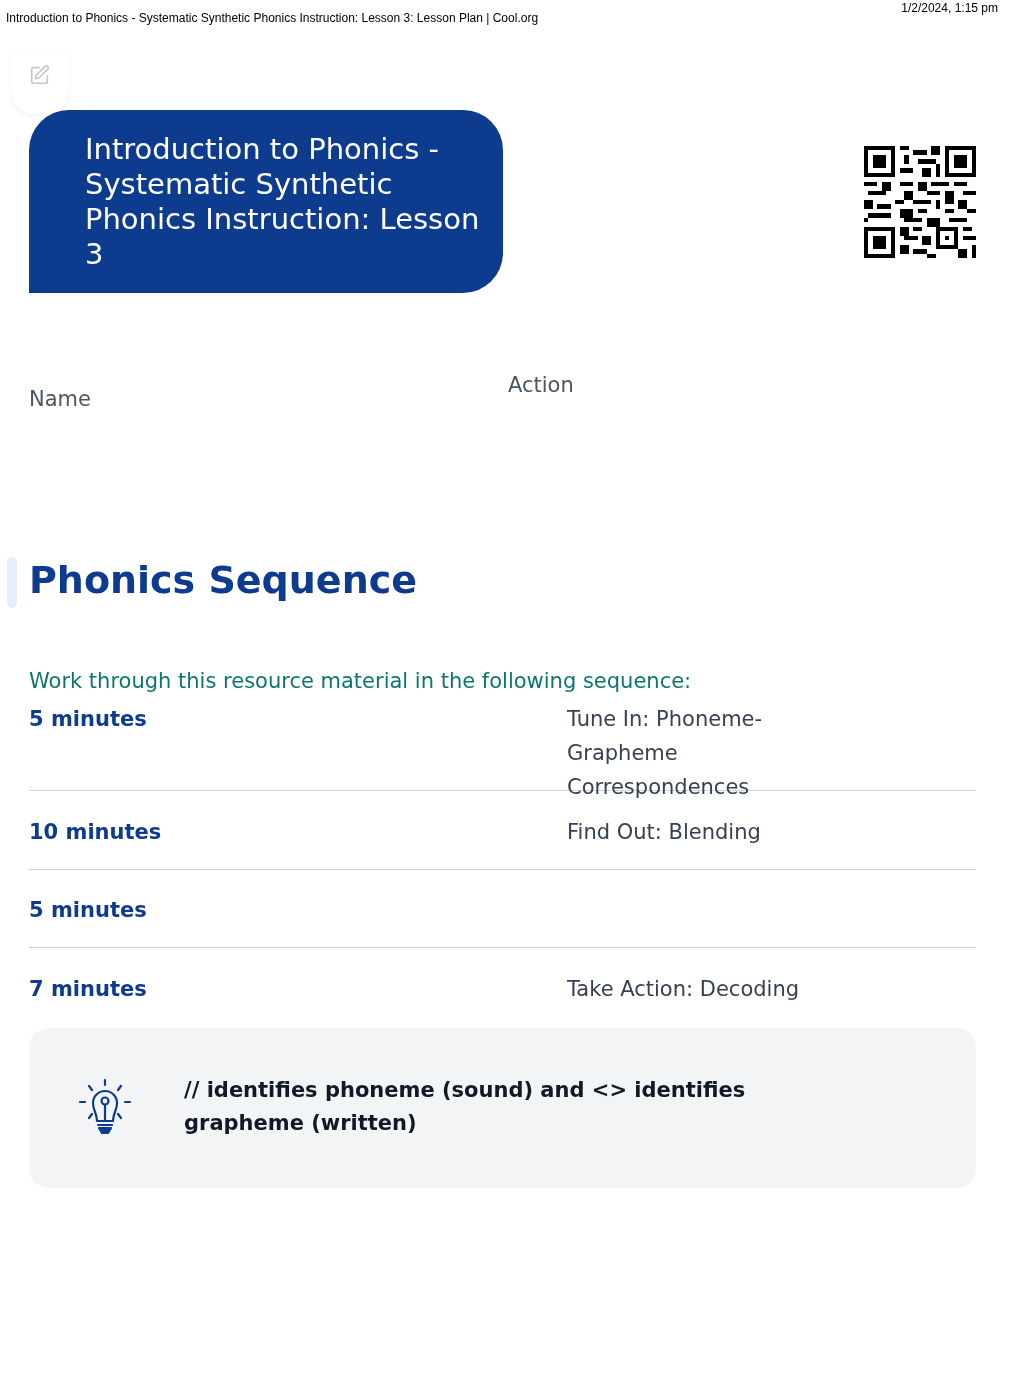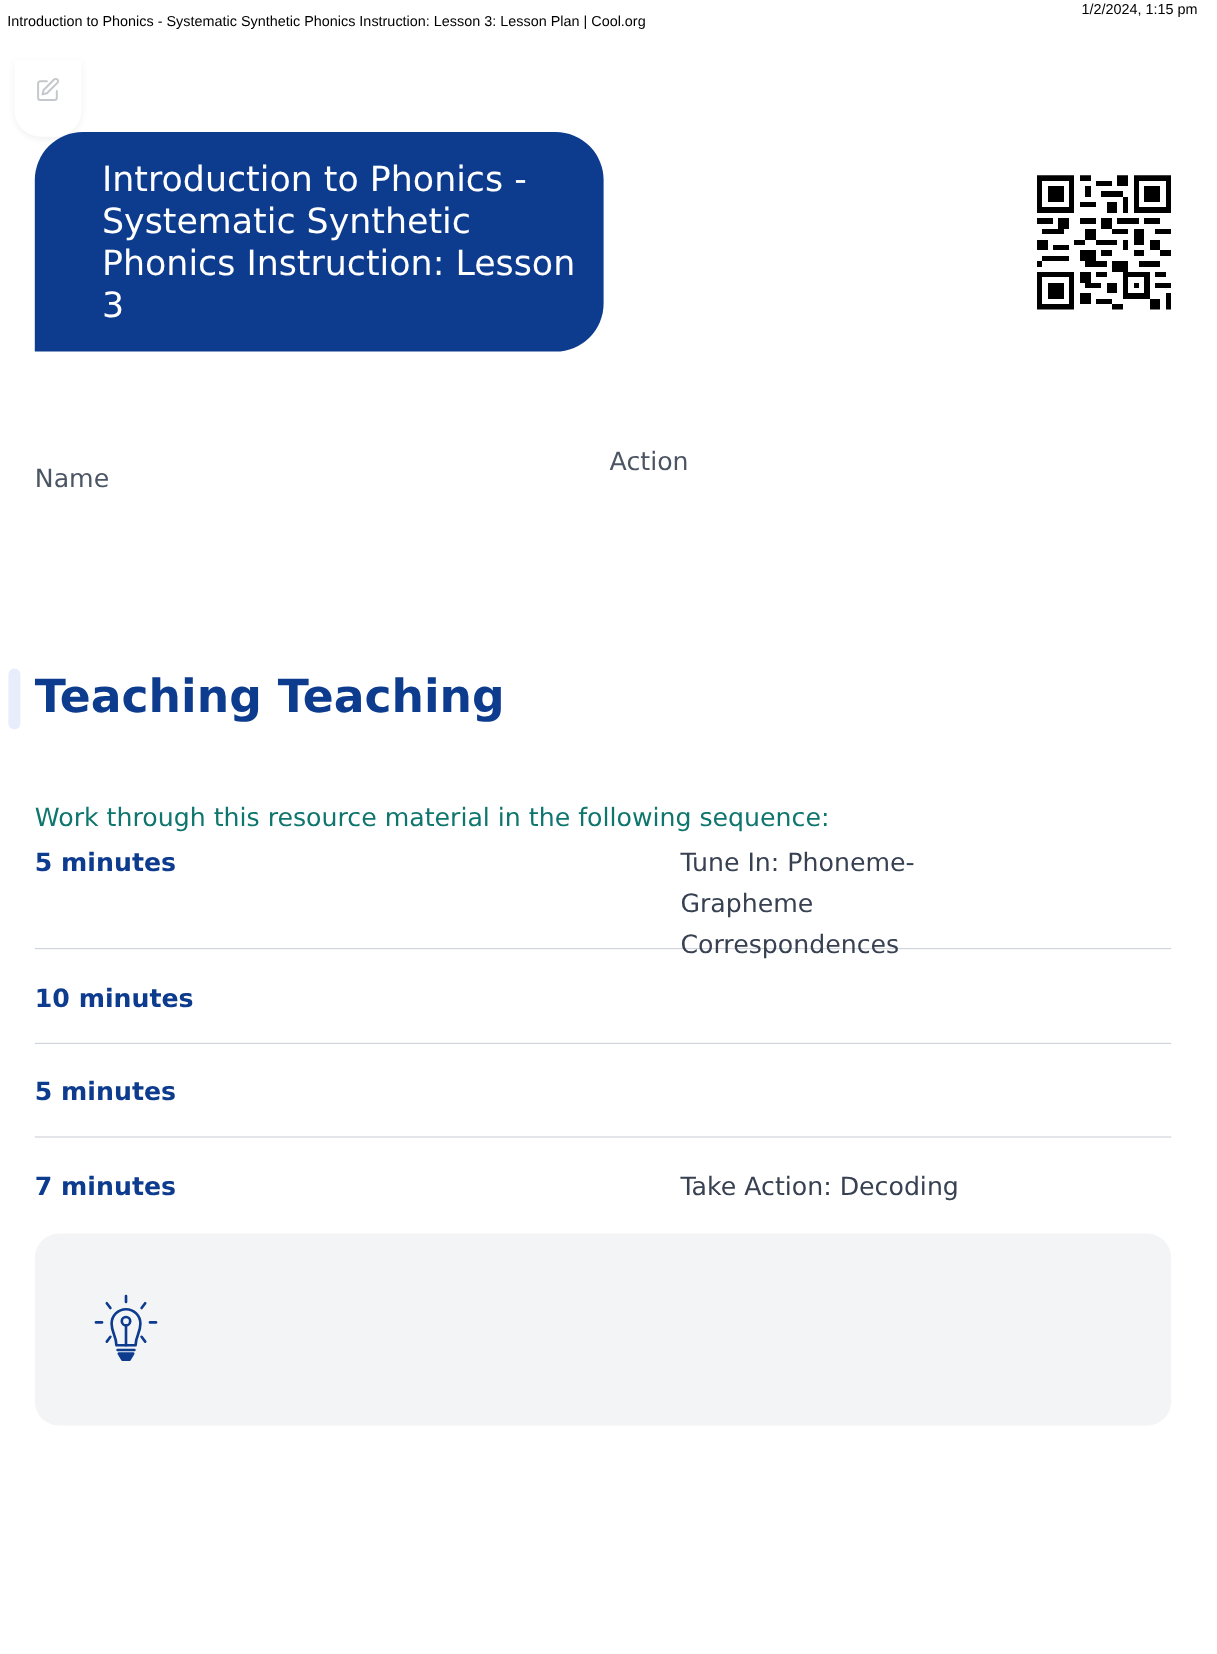--- a/index.html
+++ b/index.html
@@ -156,30 +156,31 @@
       <rect x="14" y="24" width="2" height="1"></rect>
       <rect x="21" y="23" width="2" height="2"></rect>
       <rect x="24" y="22" width="1" height="3"></rect>
   </g>
 </svg>
 
 <span class="field-label" style="left:29px;margin-top:14px;">Name</span>
 <span class="field-label" style="left:508px;">Action</span>
 
 <div class="accent-bar"></div>
-<h2 class="section-heading">Teaching Teaching</h2>
+<h2 class="section-heading">Phonics Sequence</h2>
 <p class="intro">Work through this resource material in the following sequence:</p>
 
 <div class="sequence">
   <div class="seq-row" style="height:89px; padding-top:0;">
     <div class="seq-time">5 minutes</div>
     <div class="seq-activity" style="padding-right:110px;">Tune In: Phoneme-Grapheme Correspondences</div>
   </div>
   <div class="seq-row" style="height:79px; padding-top:24px;">
     <div class="seq-time">10 minutes</div>
+    <div class="seq-activity">Find Out: Blending</div>
   </div>
   <div class="seq-row" style="height:78px; padding-top:23px;">
     <div class="seq-time">5 minutes</div>
   </div>
   <div class="seq-row" style="height:70px; padding-top:24px;">
     <div class="seq-time">7 minutes</div>
     <div class="seq-activity">Take Action: Decoding</div>
   </div>
 </div>
 
@@ -191,13 +192,14 @@
     <line x1="5" y1="25" x2="10" y2="25"></line>
     <line x1="50" y1="25" x2="55" y2="25"></line>
     <line x1="14" y1="41" x2="17" y2="37"></line>
     <line x1="46" y1="41" x2="43" y2="37"></line>
     <path d="M22 44 C22 36 18 34 18 26 A12 12 0 0 1 42 26 C42 34 38 36 38 44 Z"></path>
     <circle cx="30" cy="24" r="3.5"></circle>
     <line x1="30" y1="28" x2="30" y2="44"></line>
     <line x1="23" y1="48" x2="37" y2="48"></line>
     <path d="M24 51 L36 51 L33 56 L27 56 Z" fill="#0d3b8e"></path>
   </svg>
+  <p class="tip-text">// identifies phoneme (sound) and &lt;&gt; identifies grapheme (written)</p>
 </div>
 
 </body></html>

